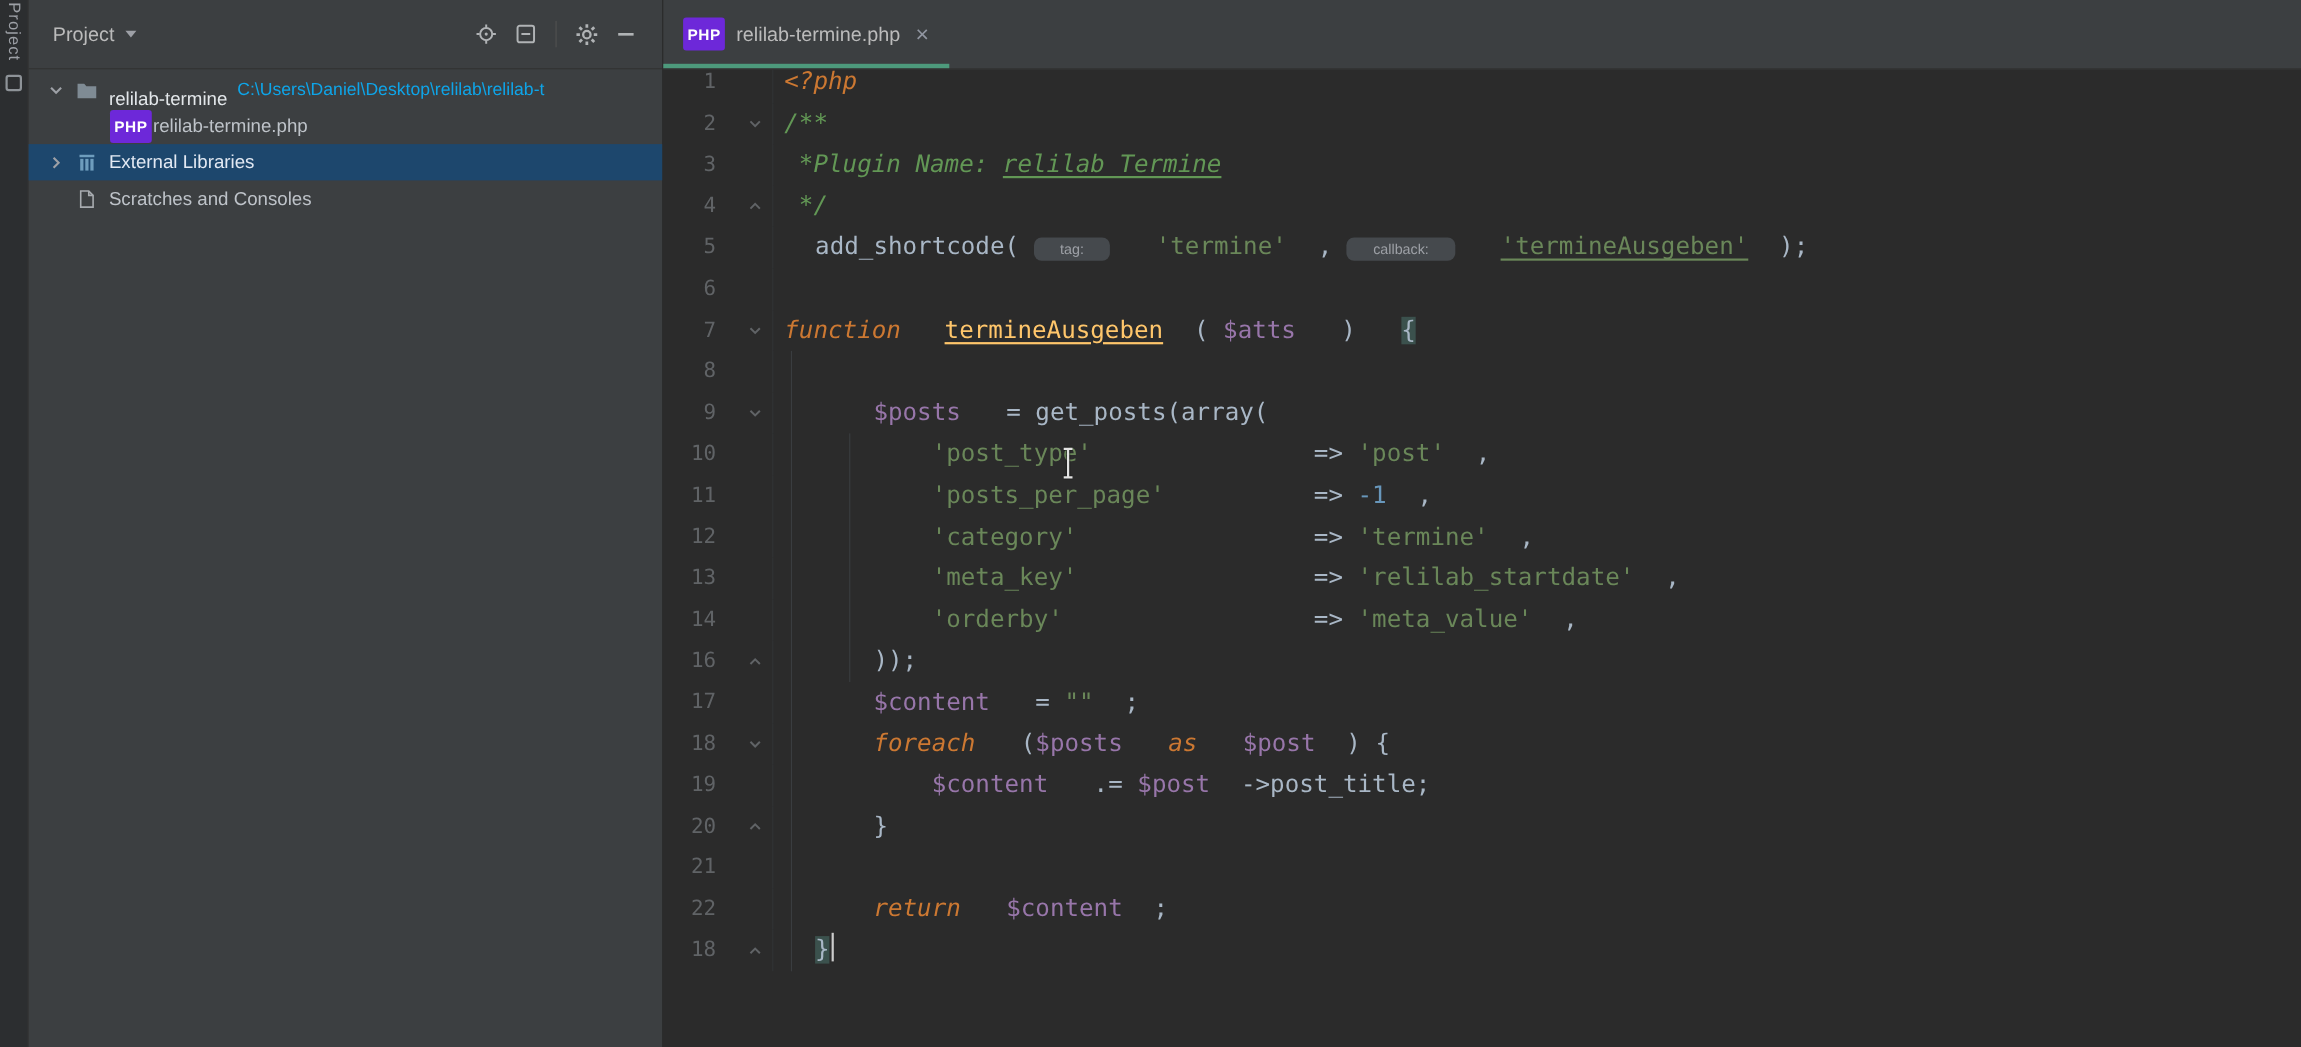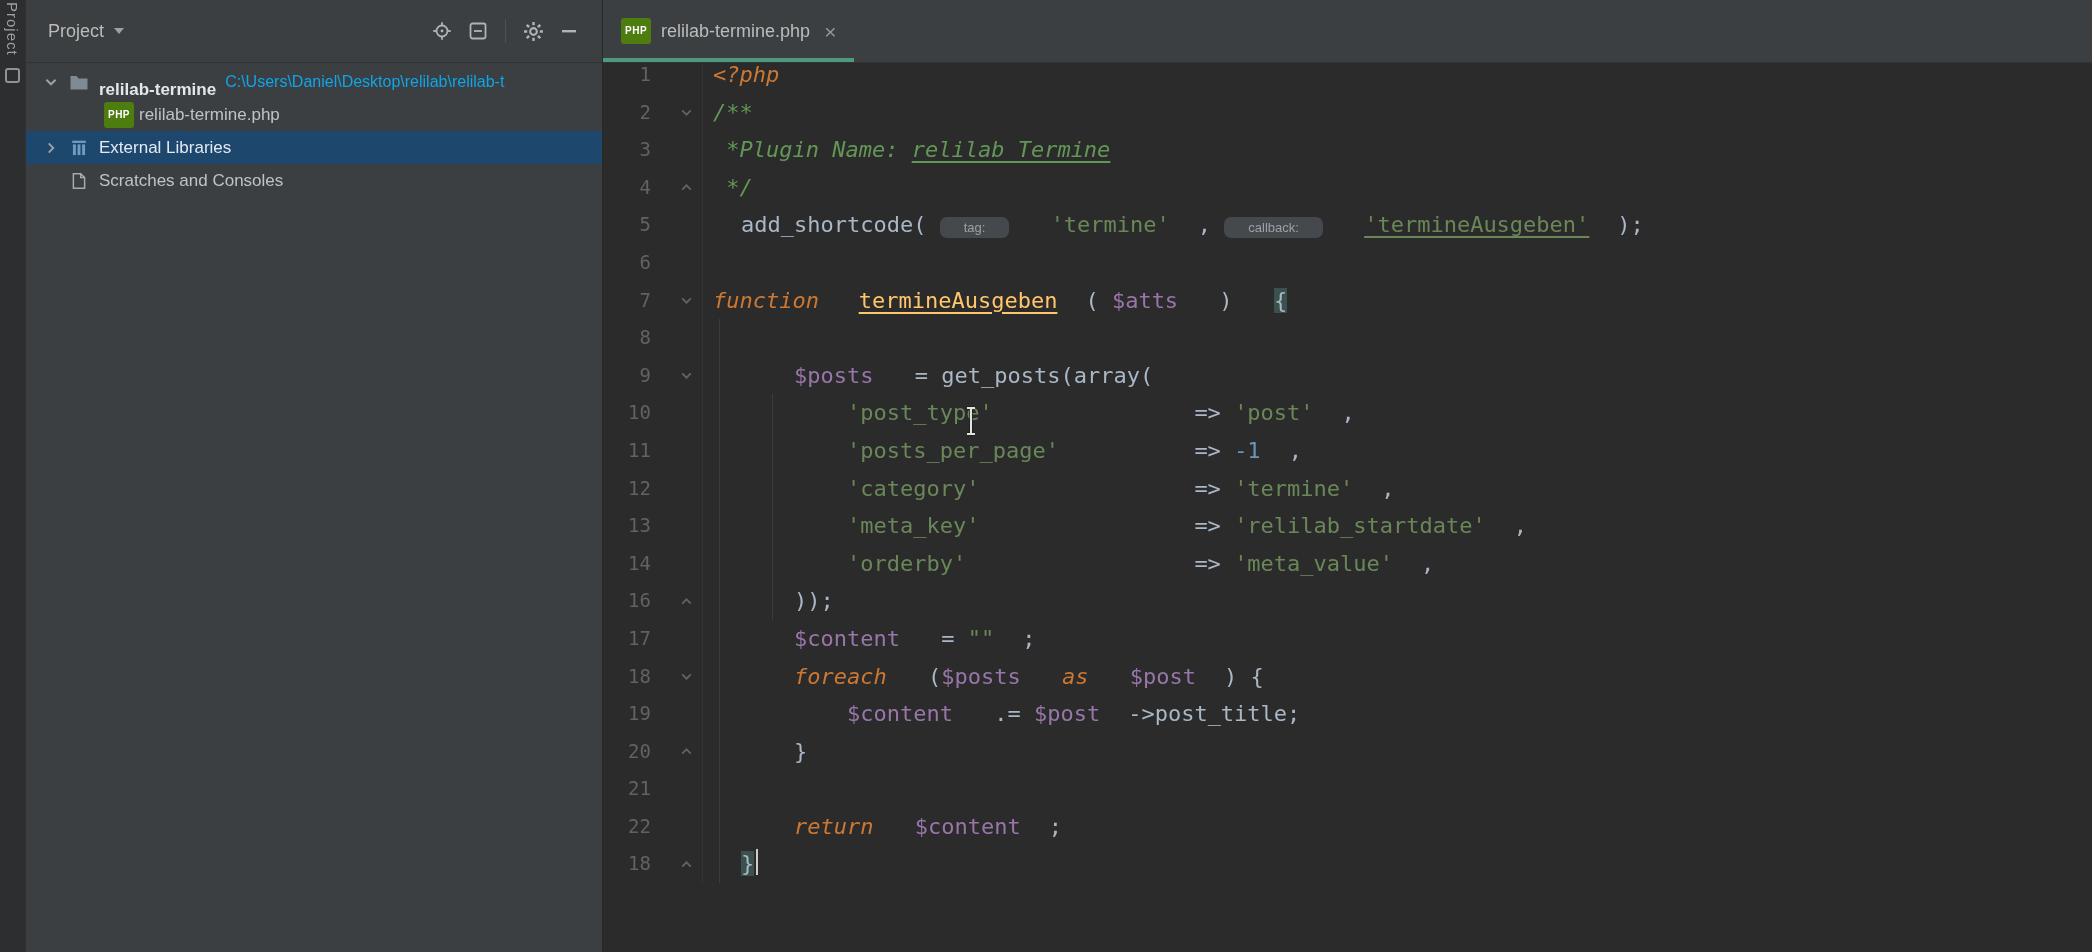--- a/index.html
+++ b/index.html
@@ -29,23 +29,23 @@
   .ph-spacer{flex:1;}
   .hicon{width:30px; height:30px; display:flex; align-items:center; justify-content:center;}
   .hdivider{width:1px; height:24px; background:#515151; margin:0 6px;}
 
   .tree{padding-top:2px;}
   .tree-row{height:33px; display:flex; align-items:center; white-space:nowrap; overflow:hidden;
             color:#bec3c9; font-size:17px; padding-left:10px;}
   .tree-row.selected{background:var(--selection-bg); color:#e2e9f3;align-items:center;}
   .chev{width:30px; display:flex; justify-content:center; flex:none;}
   .ticon{width:26px; display:flex; justify-content:center; align-items:center; margin-right:7px; flex:none;}
-  .tlabel.bold{font-weight:bold; color:#e3e7ea;margin-top:16px;}
+  .tlabel.bold{font-weight:normal; color:#e3e7ea;margin-top:16px;}
   .tpath{color:#0ea5e9; margin-left:9px; font-size:16px;}
-  .php-badge{display:inline-block; background:#4d7c0f; color:#fff; font-size:10px; font-weight:bold;
+  .php-badge{display:inline-block; background:#6d28d9; color:#fff; font-size:14px; font-weight:bold;
              font-family:"Liberation Sans",sans-serif; padding:8px 4px; border-radius:3px;
              letter-spacing:.5px; line-height:1;}
 
   
   .editor-pane{flex:1; min-width:0; display:flex; flex-direction:column; background:var(--editor-bg);}
   .tab-bar{height:63px; background:var(--panel-bg); border-bottom:1px solid #323232;
            display:flex; align-items:stretch; flex:none;}
   .tab{display:flex; align-items:center; gap:10px; padding:0 18px; position:relative;}
   .tab::after{content:""; position:absolute; left:0; right:0; bottom:0; height:4px;
               background:var(--tab-underline);}

